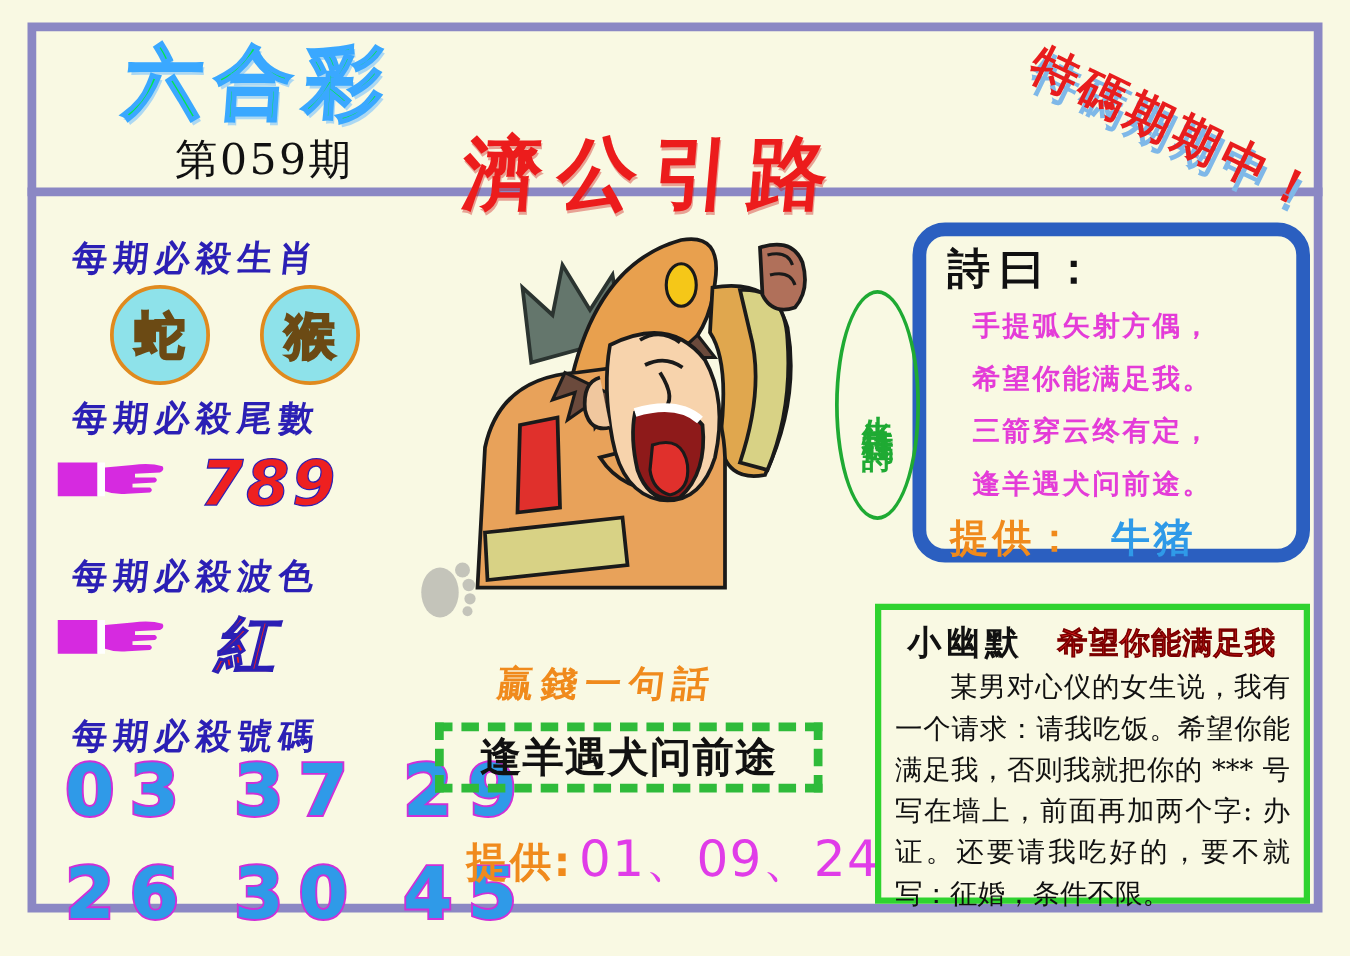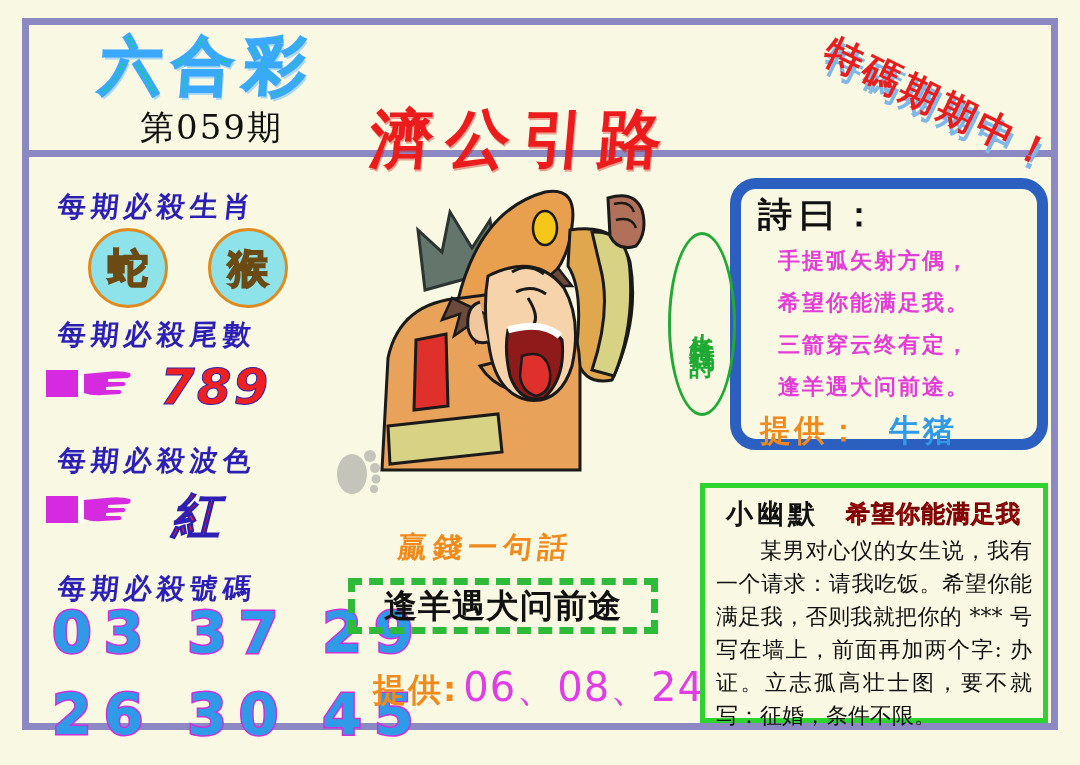--- a/index.html
+++ b/index.html
@@ -281,37 +281,37 @@
     <ellipse cx="46" cy="41" rx="4.5" ry="4.5" fill="#9a9a9a"></ellipse>
     <ellipse cx="44" cy="51" rx="4" ry="4" fill="#9a9a9a"></ellipse>
   </svg>
 
   <div class="win-title">贏錢一句話</div>
   <div class="phrase-box">
     <span>逢羊遇犬问前途</span>
   </div>
   <div class="supply-row">
     <span class="supply-lbl">提供:</span>
-    <span class="supply-val">06、08、24</span>
+    <span class="supply-val">01、09、24</span>
   </div>
 
   <div class="poem-frame"></div>
   <div class="poem-oval">
     <span>生肖特碼詩</span>
   </div>
   <div class="shiyue">詩曰：</div>
   <div class="poem-line" style="top:246px;">手提弧矢射方偶，</div>
   <div class="poem-line" style="top:288px;">希望你能满足我。</div>
   <div class="poem-line" style="top:330px;">三箭穿云终有定，</div>
   <div class="poem-line" style="top:372px;">逢羊遇犬问前途。</div>
   <div class="poem-supply">
     <span class="lbl">提供：</span>
     <span class="val">牛猪</span>
   </div>
 
   <div class="joke-box"></div>
   <div class="joke-inner">
     <div class="joke-title">小幽默</div>
     <div class="joke-sub">希望你能满足我</div>
-    <div class="joke-body">某男对心仪的女生说，我有一个请求：请我吃饭。希望你能满足我，否则我就把你的 *** 号写在墙上，前面再加两个字: 办证。立志孤高壮士图，要不就写：征婚，条件不限。</div>
+    <div class="joke-body">某男对心仪的女生说，我有一个请求：请我吃饭。希望你能满足我，否则我就把你的 *** 号写在墙上，前面再加两个字: 办证。还要请我吃好的，要不就写：征婚，条件不限。</div>
   </div>
 
 </div>
 
 </body></html>

